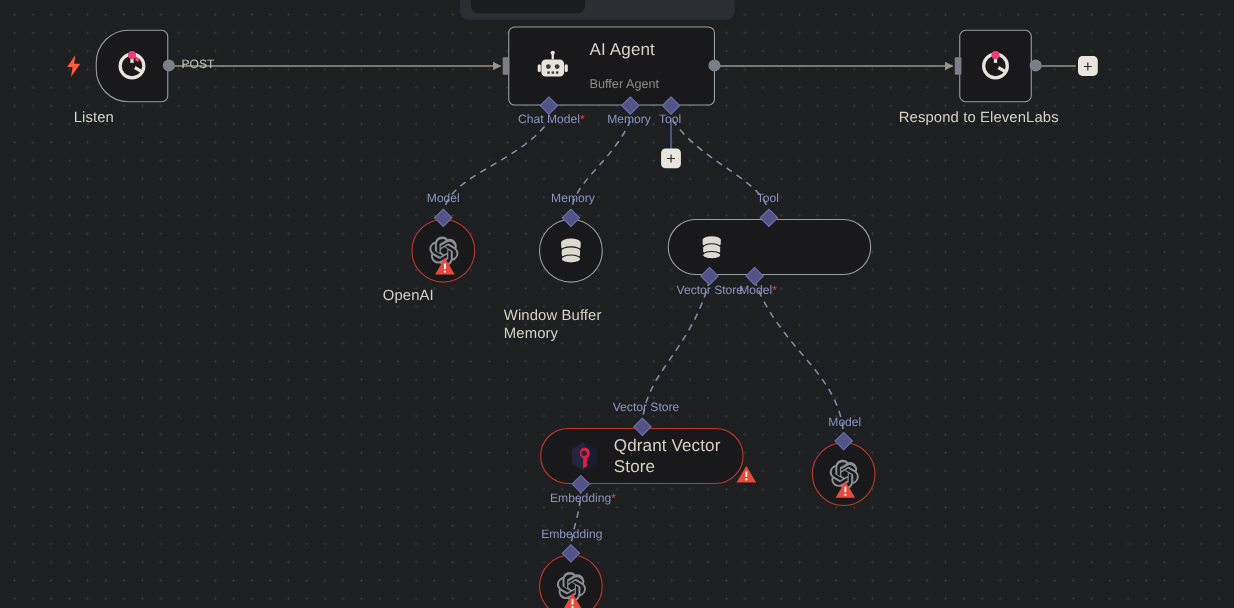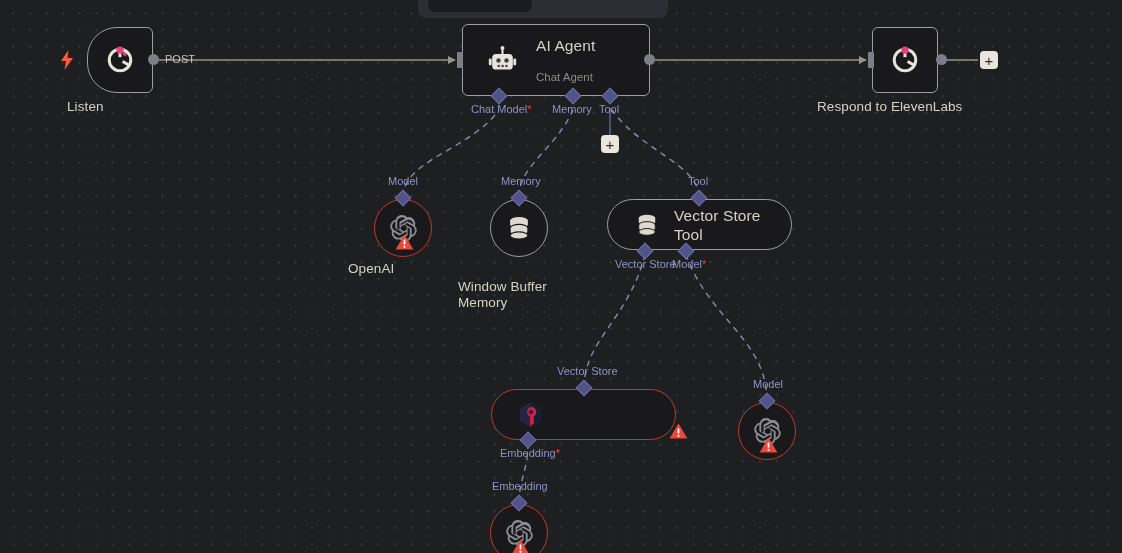--- a/index.html
+++ b/index.html
@@ -296,21 +296,21 @@
           <rect x="20.4" y="10.4" width="2.2" height="5.4" rx="1.1" fill="#e7e4dc"></rect>
           <circle cx="8.9" cy="12" r="1.7" fill="#3a3b40"></circle>
           <circle cx="15.1" cy="12" r="1.7" fill="#3a3b40"></circle>
           <rect x="8.2" y="15.4" width="1.7" height="1.7" fill="#3a3b40"></rect>
           <rect x="11.2" y="15.4" width="1.7" height="1.7" fill="#3a3b40"></rect>
           <rect x="14.2" y="15.4" width="1.7" height="1.7" fill="#3a3b40"></rect>
         </svg>
       </span>
       <div class="node-titlewrap">
         <div class="node-title">AI Agent</div>
-        <div class="node-subtitle">Chat Agent</div>
+        <div class="node-subtitle">Buffer Agent</div>
       </div>
     </div>
   </div>
   <div class="out-dot" style="left:644px; top:54px;"></div>
 
   <div class="diamond" style="left:493px; top:90px;"></div>
   <div class="port-label" style="left:471px; top:103px;"><span>Chat Model</span><span class="req">*</span></div>
 
   <div class="diamond" style="left:567px; top:90px;"></div>
   <div class="port-label" style="left:552px; top:103px;">Memory</div>
@@ -381,40 +381,40 @@
     <div class="pill-node" style="width:185px; height:51px;">
       <span>
         <svg class="icon-svg" width="26" height="26" viewBox="0 0 24 24">
           <ellipse cx="12" cy="5.6" rx="7.6" ry="3.1" fill="#ddd9cf"></ellipse>
           <path d="M4.4 5.6 v3.3 c0 1.7 3.4 3.1 7.6 3.1 s7.6-1.4 7.6-3.1 V5.6" fill="#ddd9cf"></path>
           <ellipse cx="12" cy="12" rx="7.6" ry="3.1" fill="#ddd9cf" stroke="#19191c" stroke-width="0.9"></ellipse>
           <path d="M4.4 12 v3.3 c0 1.7 3.4 3.1 7.6 3.1 s7.6-1.4 7.6-3.1 V12" fill="#ddd9cf" stroke="#19191c" stroke-width="0.9"></path>
           <ellipse cx="12" cy="18.4" rx="7.6" ry="3.1" fill="#ddd9cf" stroke="#19191c" stroke-width="0.9"></ellipse>
         </svg>
       </span>
-      <div class="node-title">Vector Store Tool</div>
     </div>
   </div>
   <div class="diamond" style="left:639px; top:245px;"></div>
   <div class="port-label" style="left:615px; top:258px;">Vector Store</div>
   <div class="diamond" style="left:680px; top:245px;"></div>
   <div class="port-label" style="left:672px; top:258px;"><span>Model</span><span class="req">*</span></div>
 
   <div class="port-label" style="left:557px; top:365px;">Vector Store</div>
   <div class="diamond" style="left:578px; top:382px;"></div>
   <div class="node" style="left:491px; top:389px;">
     <div class="pill-node error" style="width:185px; height:51px;">
       <span>
         <svg class="icon-svg" width="26" height="28" viewBox="0 0 24 26">
           <path d="M12 0.8 L22.3 6.7 L22.3 19 L12 25 L1.7 19 L1.7 6.7 Z" fill="#24253f"></path>
           <path d="M12 0.8 L22.3 6.7 L22.3 19 L12 25 Z" fill="#1b1c30"></path>
           <path d="M12 5.5 a4.8 4.8 0 0 1 2.5 8.9 l0 6.8 l-3.3 1.9 l0-8.6 a4.8 4.8 0 0 1 0.8-9.0 Z" fill="#d62045"></path>
           <circle cx="12" cy="10.3" r="2.2" fill="#24253f"></circle>
         </svg>
       </span>
+      <div class="node-title">Qdrant Vector Store</div>
       <span class="err-badge" style="left:177px; top:32px;">
         <svg class="icon-svg" width="19" height="18" viewBox="0 0 20 18">
           <path d="M10 1 L19.4 17 L0.6 17 Z" fill="#e8493a"></path>
           <rect x="9.1" y="6.2" width="1.8" height="5.6" rx="0.9" fill="#ffffff"></rect>
           <circle cx="10" cy="14.1" r="1.1" fill="#ffffff"></circle>
         </svg>
       </span>
     </div>
   </div>
   <div class="diamond" style="left:522px; top:434px;"></div>

